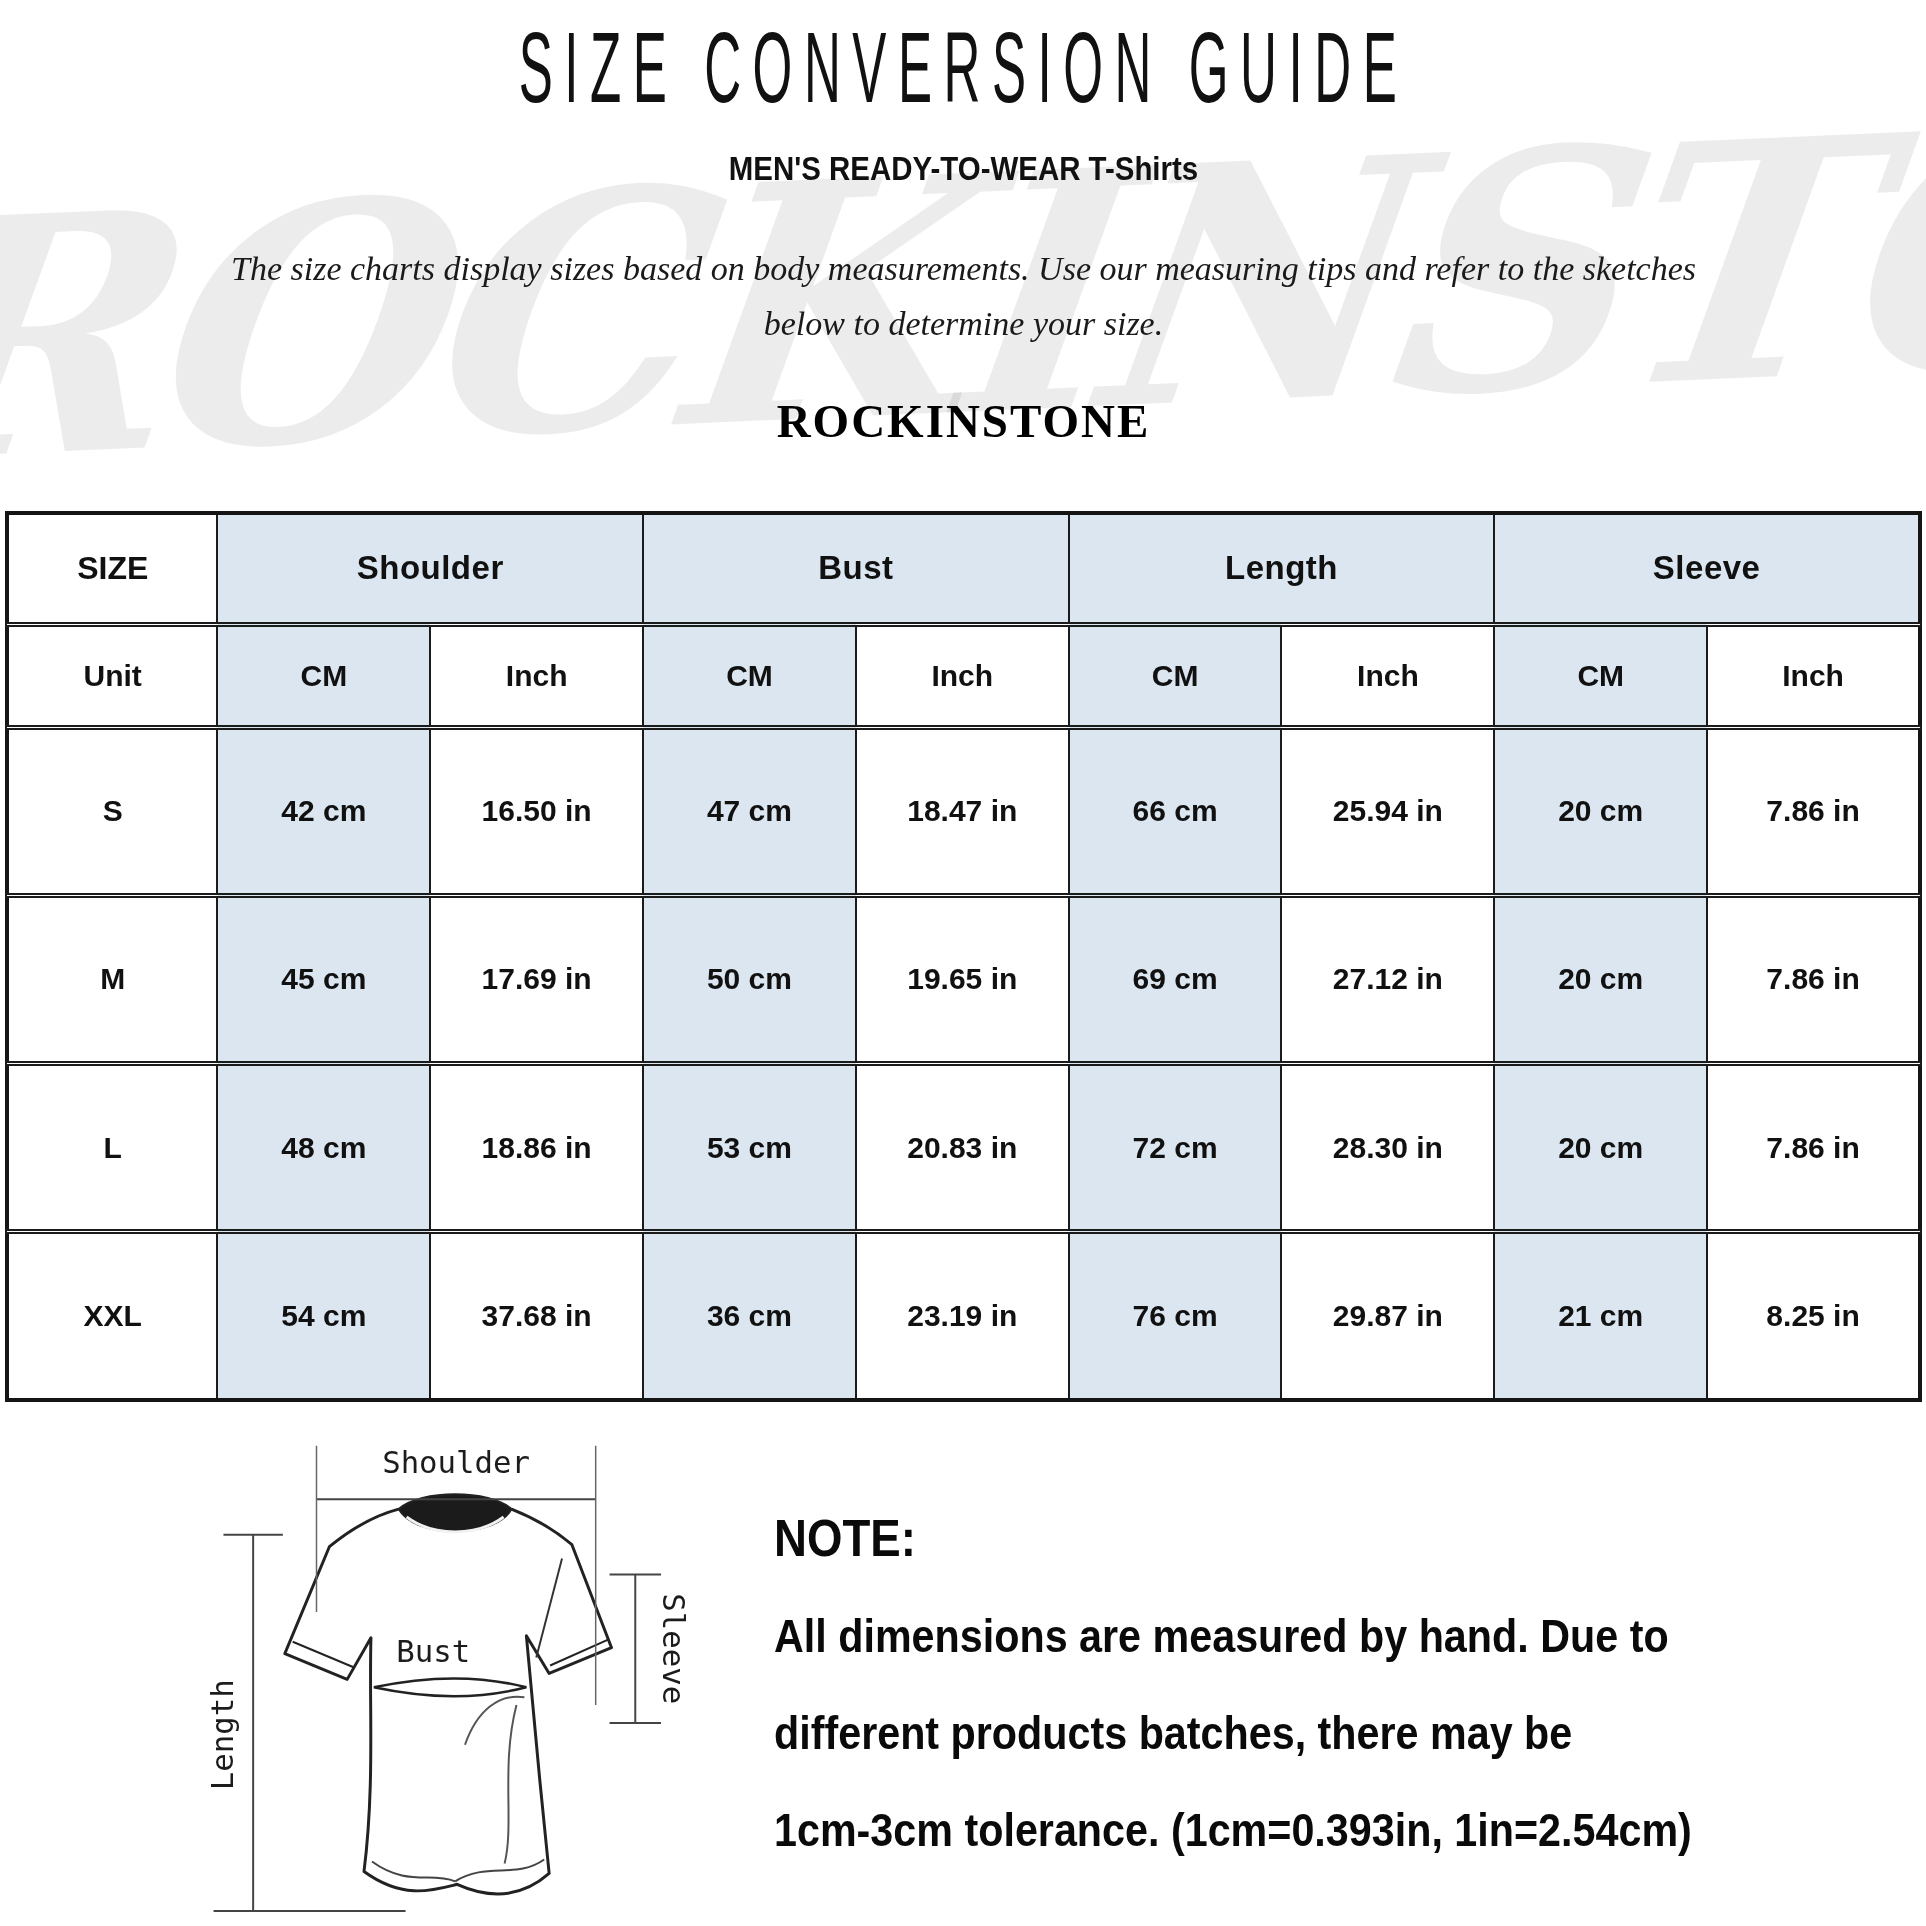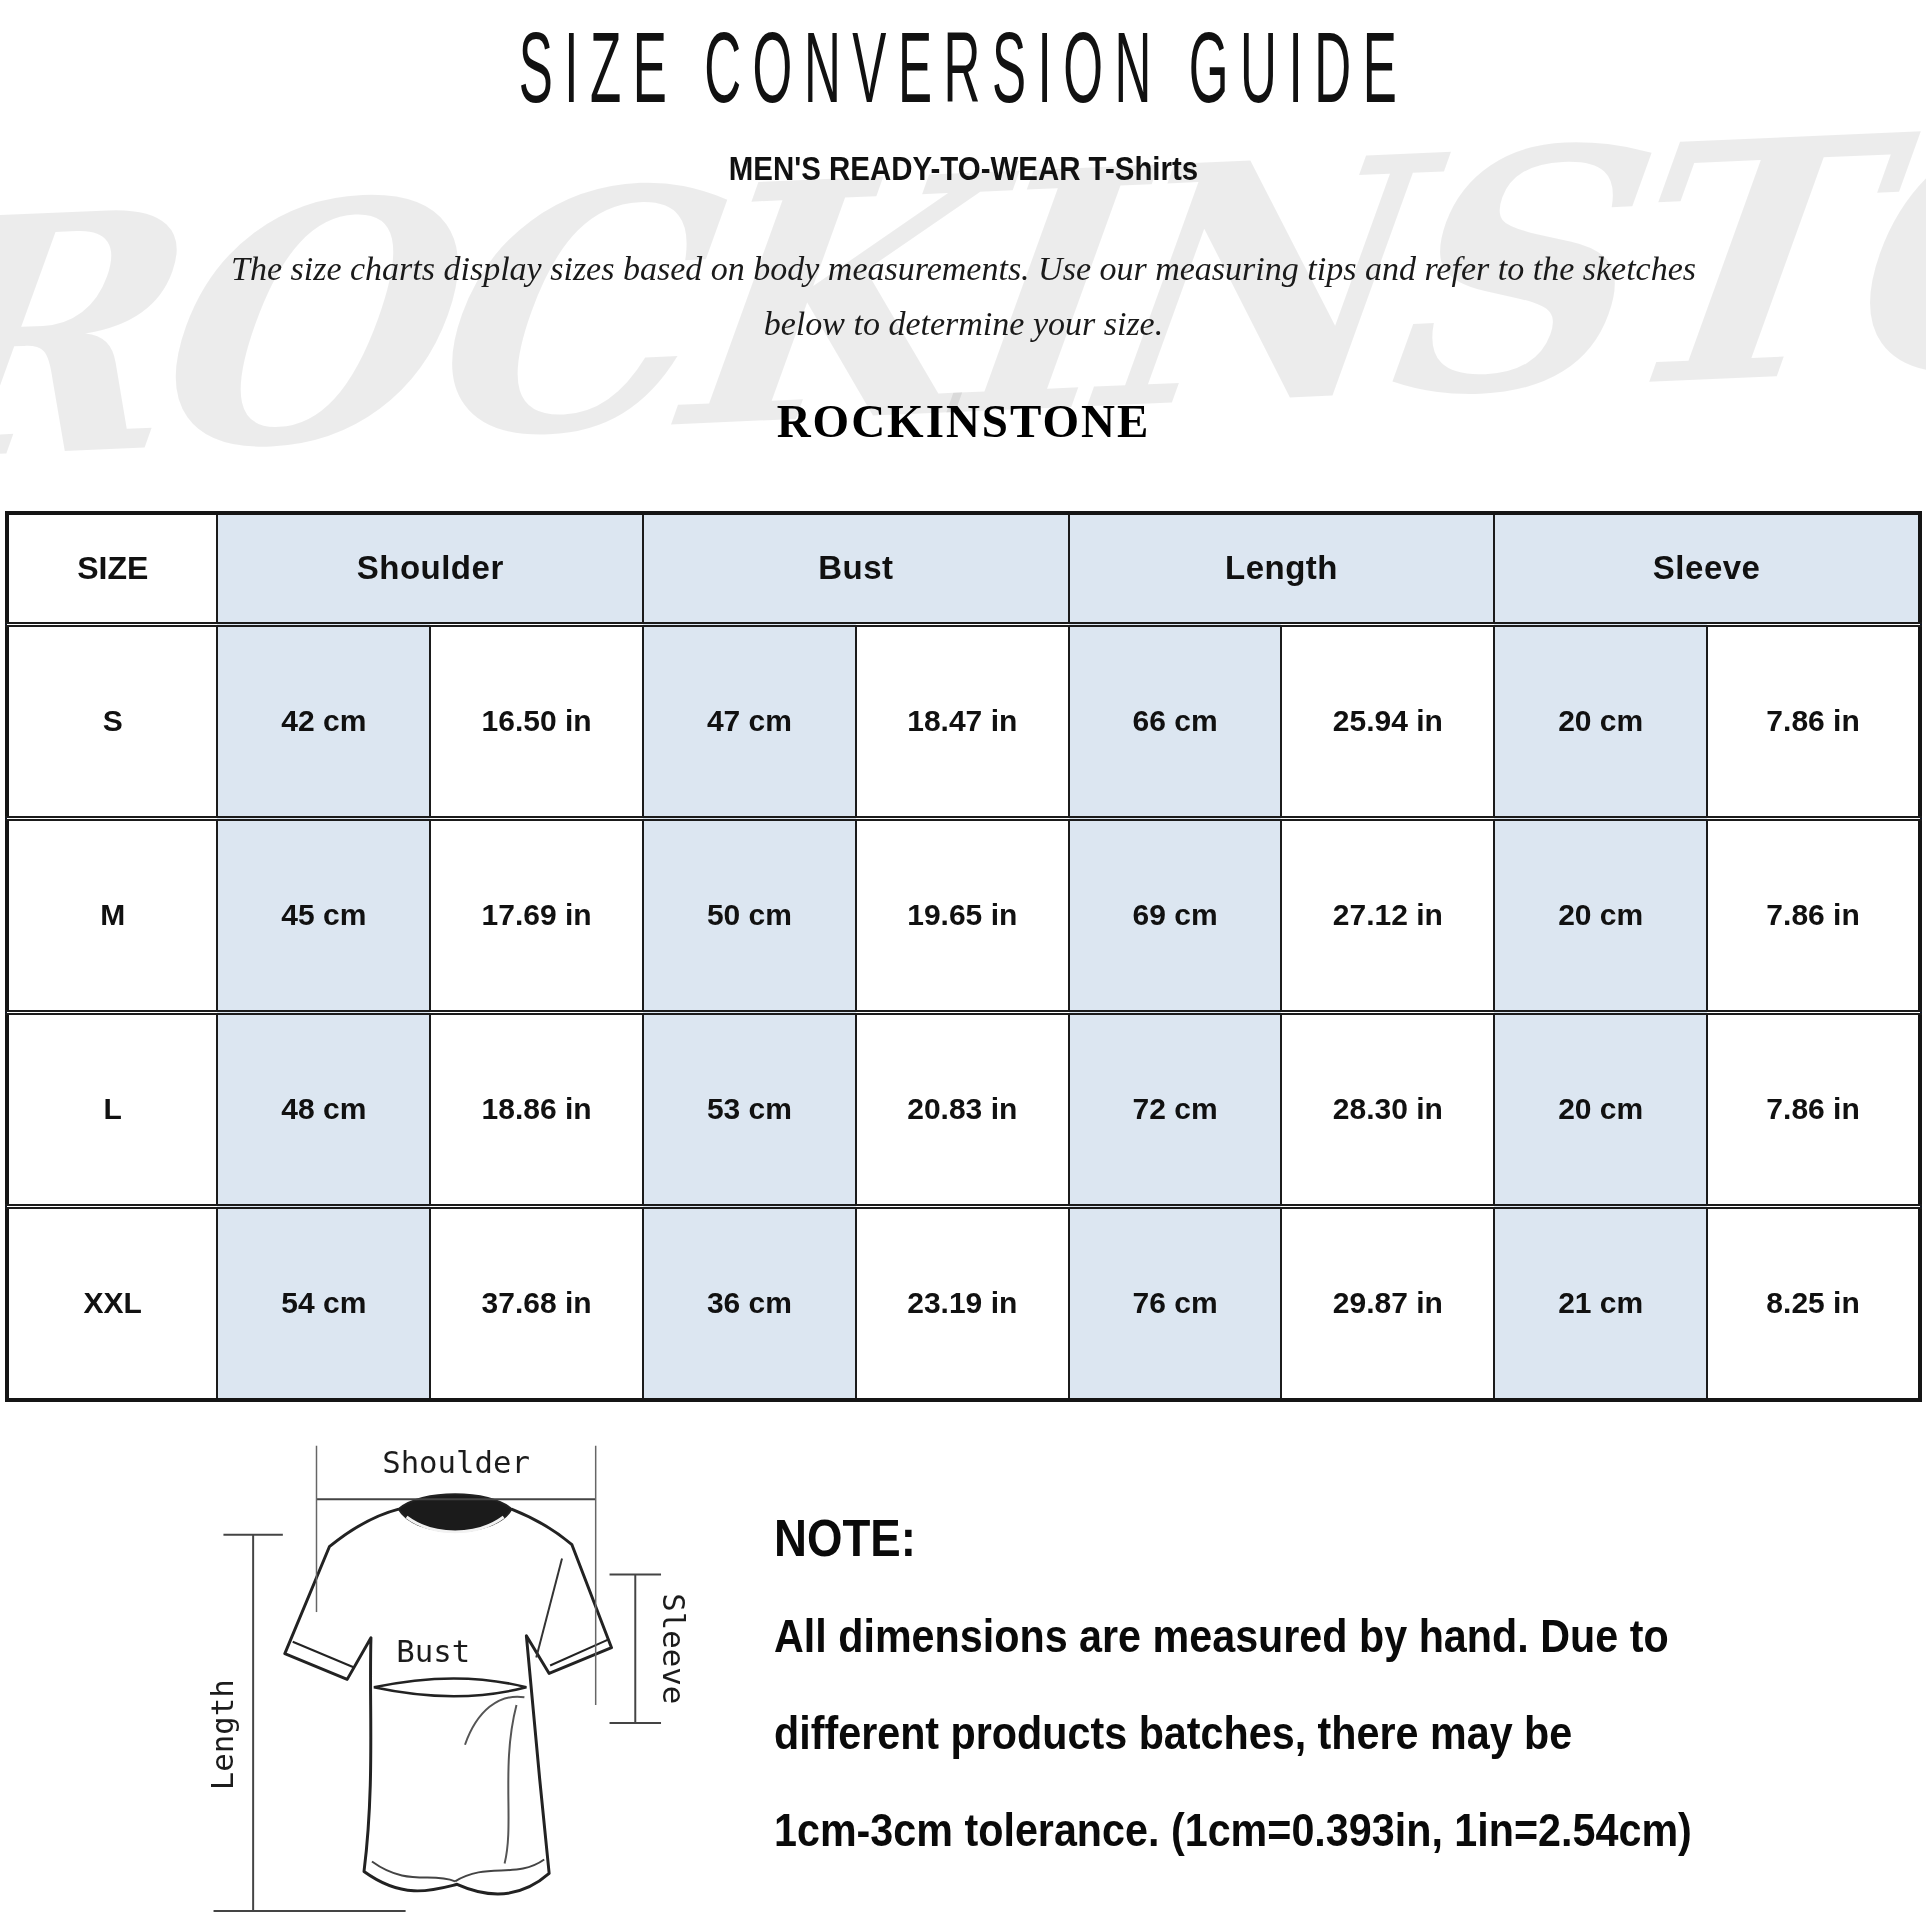--- a/index.html
+++ b/index.html
@@ -91,20 +91,31 @@
         <col style="width:11.125%">
         <col style="width:11.125%">
     </colgroup>
     <thead>
       <tr class="hr1">
         <th class="sz">SIZE</th>
         <th class="grp blue" colspan="2">Shoulder</th>
         <th class="grp blue" colspan="2">Bust</th>
         <th class="grp blue" colspan="2">Length</th>
         <th class="grp blue" colspan="2">Sleeve</th>
+      </tr>
+      <tr class="hr2">
+        <th class="unit">Unit</th>
+        <th class="unit blue">CM</th>
+        <th class="unit">Inch</th>
+        <th class="unit blue">CM</th>
+        <th class="unit">Inch</th>
+        <th class="unit blue">CM</th>
+        <th class="unit">Inch</th>
+        <th class="unit blue">CM</th>
+        <th class="unit">Inch</th>
       </tr>
     </thead>
     <tbody>
       <tr>
         <td>S</td>
         <td class="blue">42 cm</td>
         <td>16.50 in</td>
         <td class="blue">47 cm</td>
         <td>18.47 in</td>
         <td class="blue">66 cm</td>

